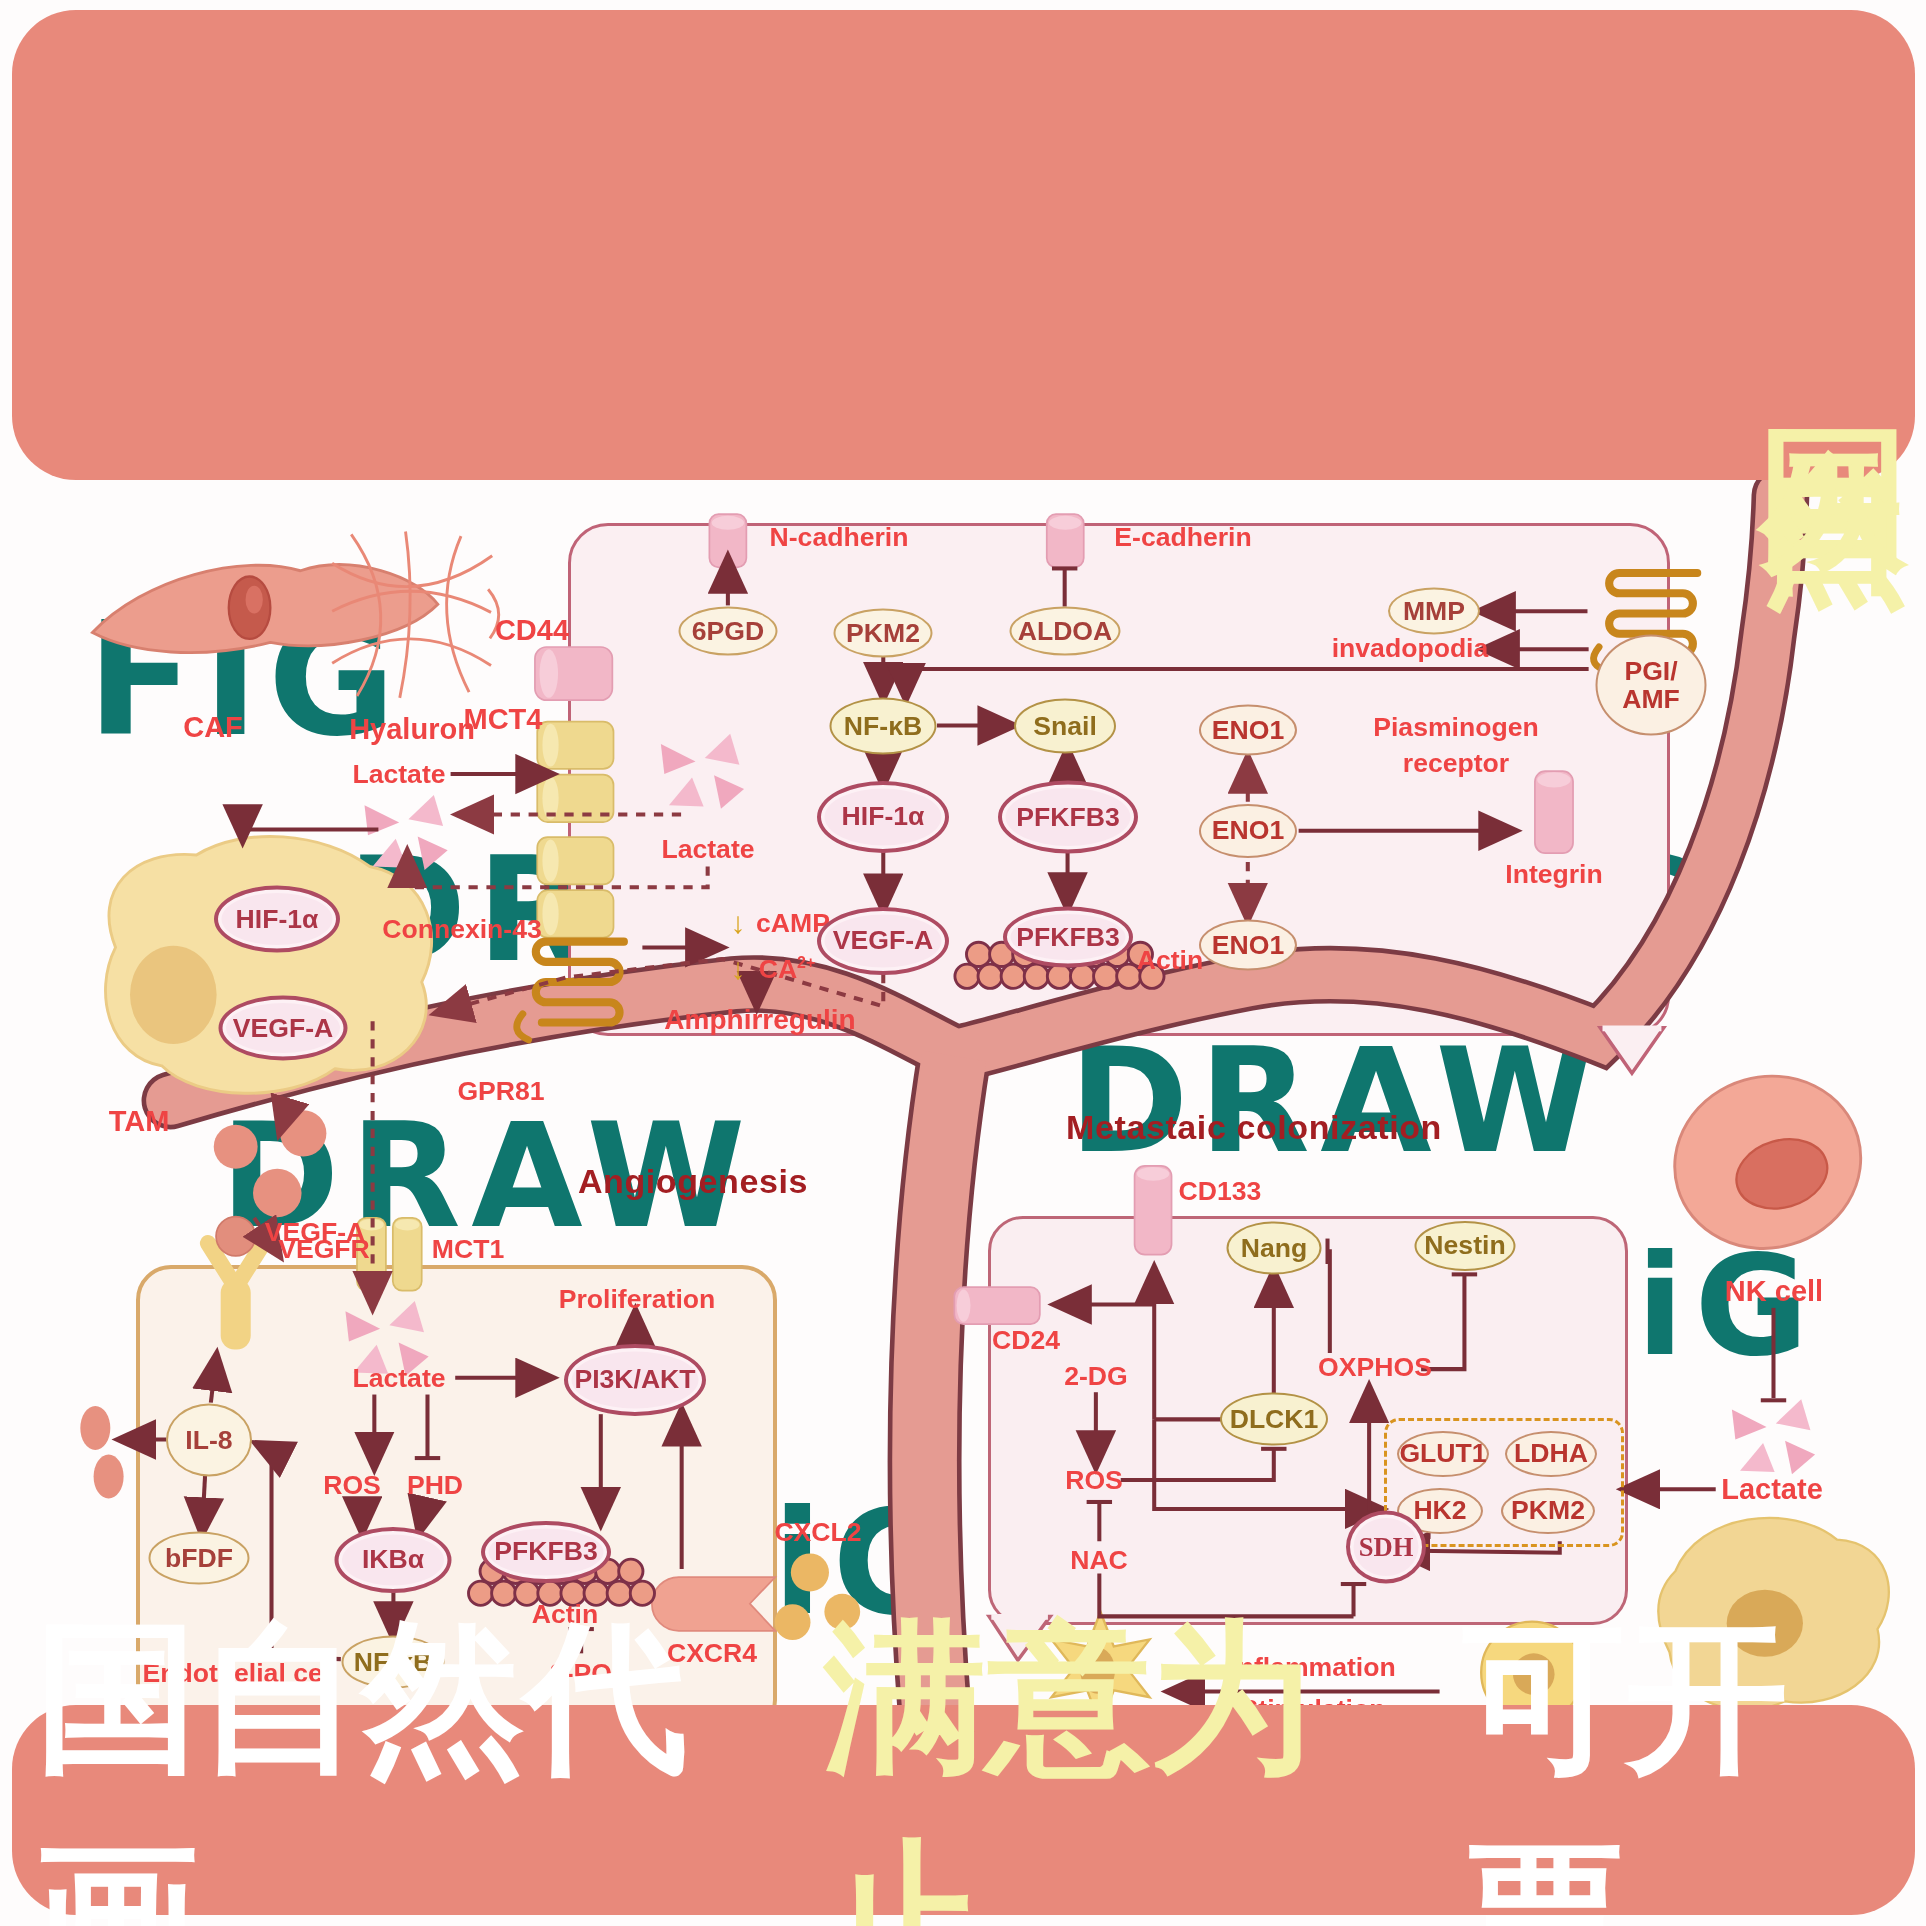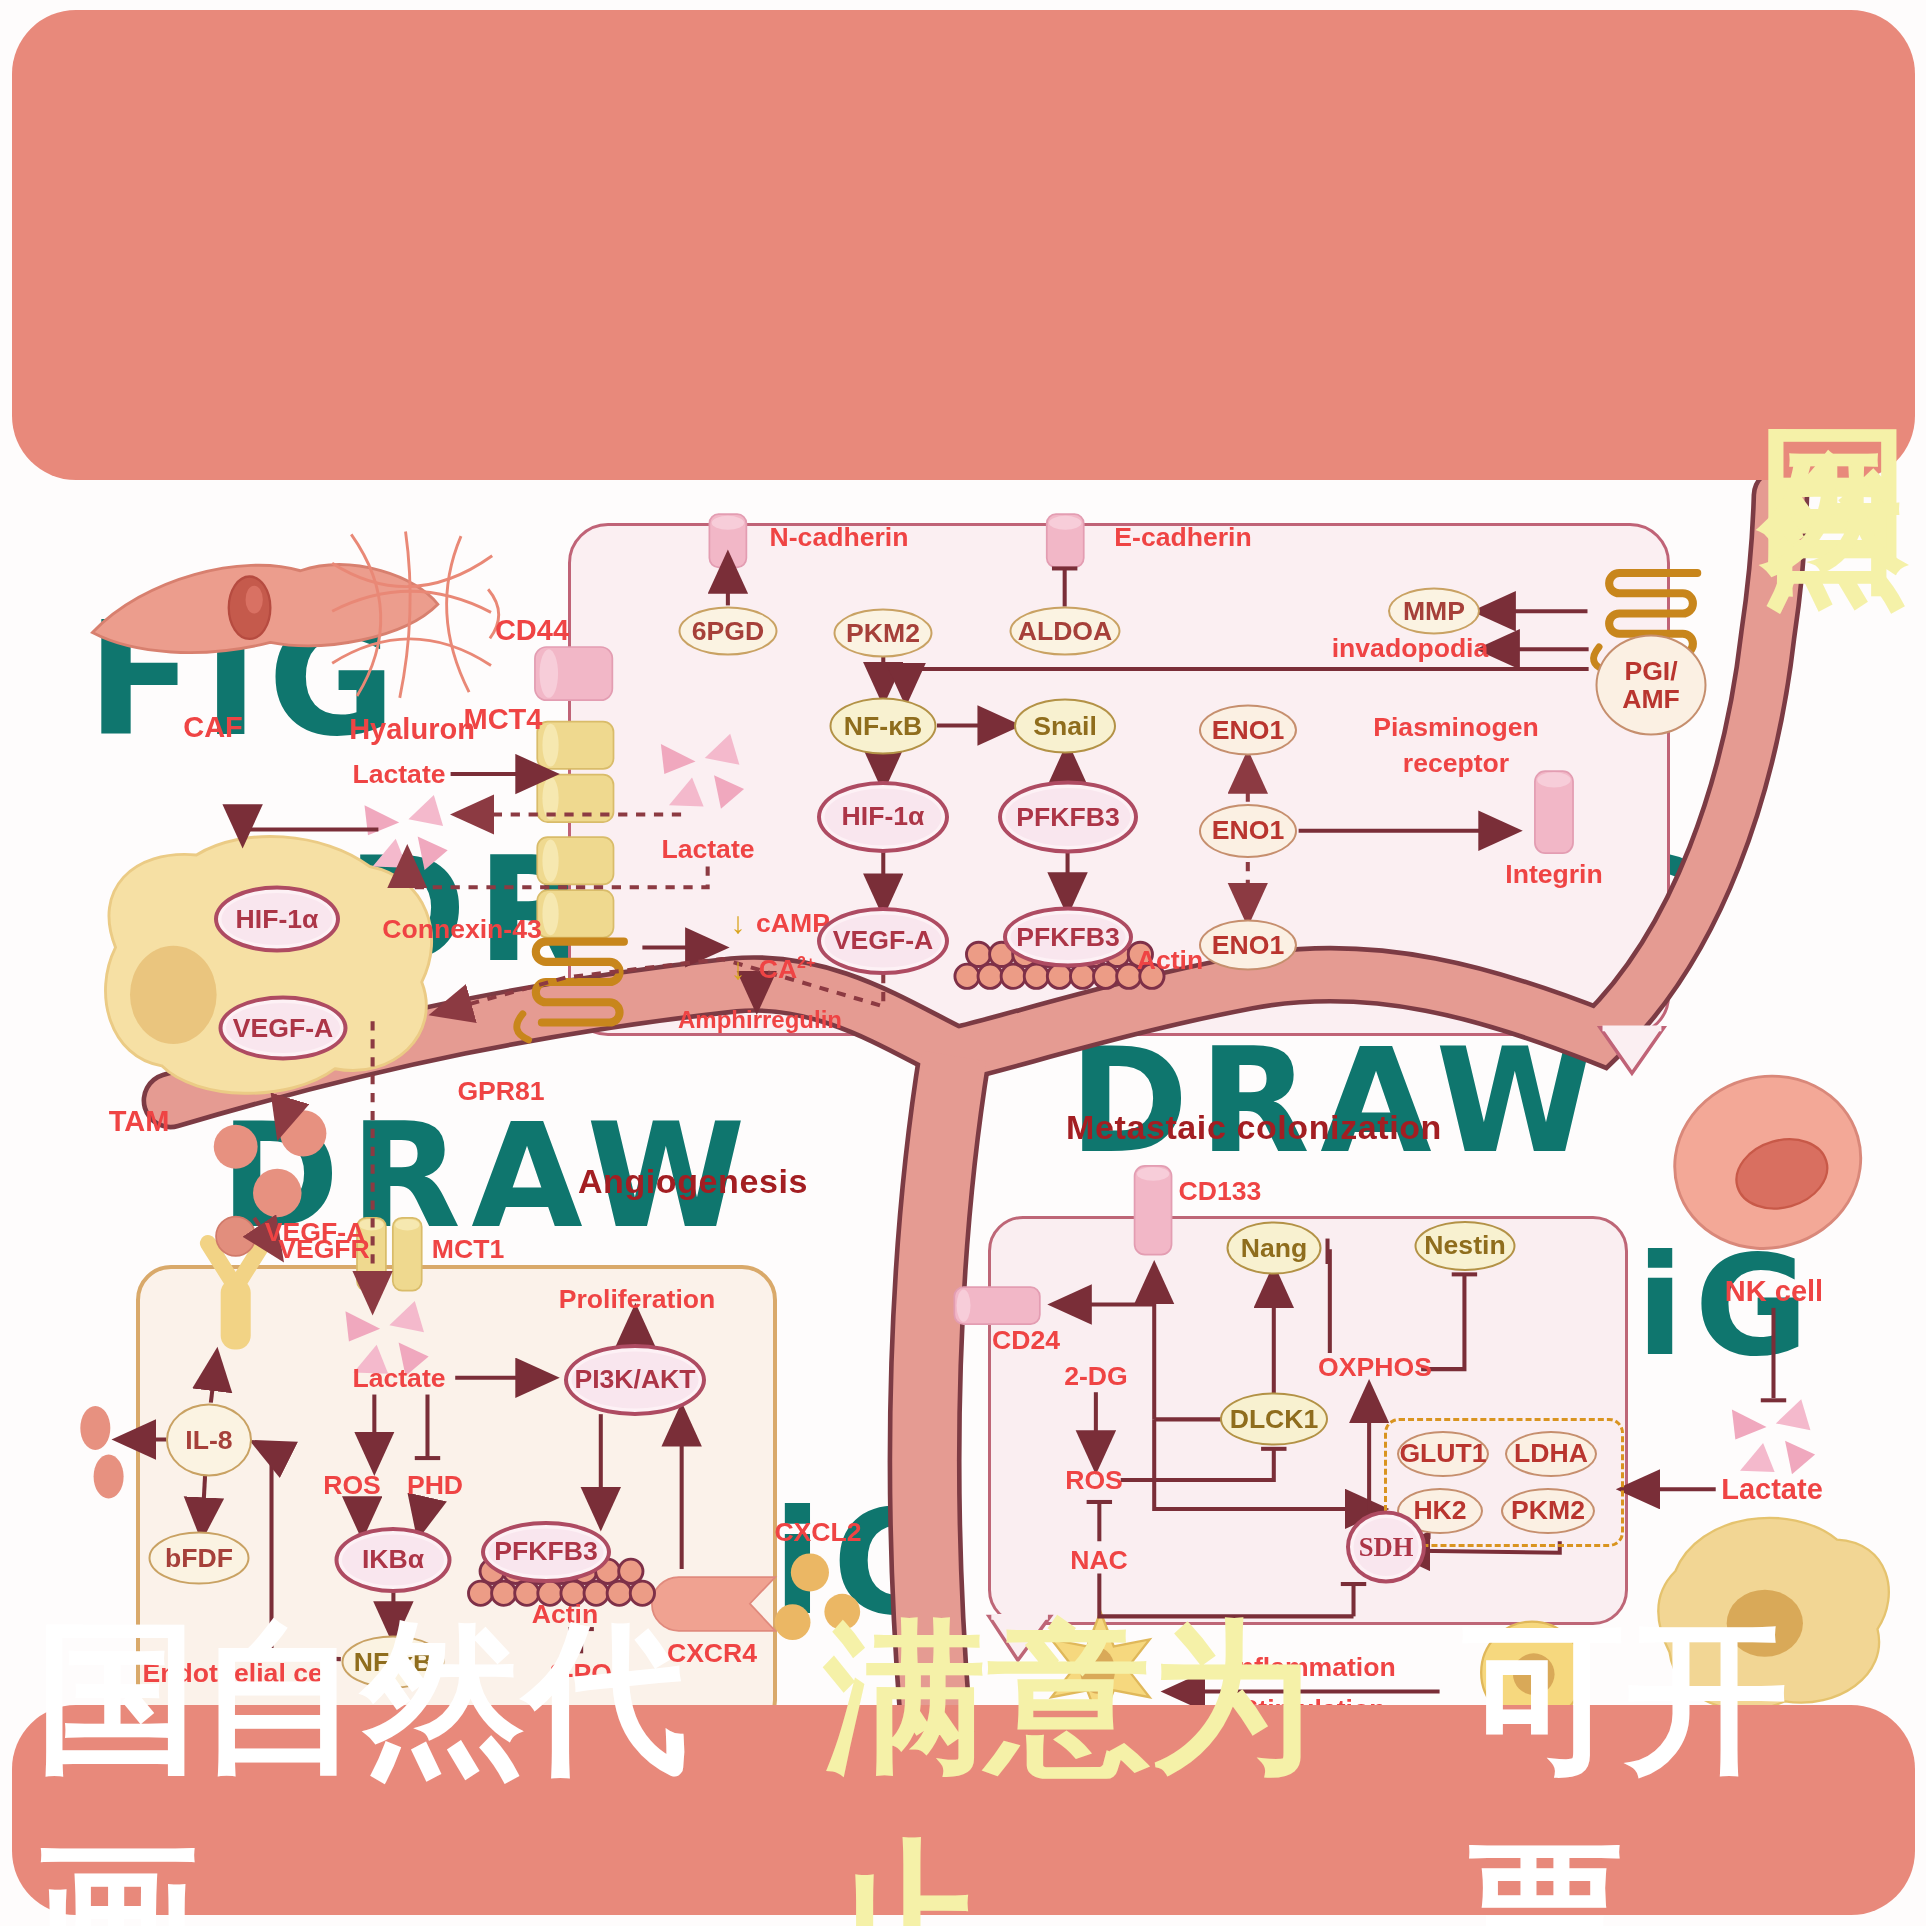--- a/index.html
+++ b/index.html
@@ -20,21 +20,21 @@
   .dashbox{left:1384px;top:1418px;width:234px;height:123px;border:3.5px dashed #D9941F;
            border-radius:15px;background:transparent;z-index:22;position:absolute;}
   
   svg.gfx{position:absolute;inset:0;z-index:20;}
   
   .lbl{position:absolute;transform:translate(-50%,-50%);font-weight:bold;color:#ef4444;
        white-space:nowrap;z-index:25;font-size:26.6px;}
   .hdr{font-size:34px;color:#A31E22;letter-spacing:0.6px;}
   .gold{color:#D9A520;font-size:30px;}
   .big{font-size:29px;}
-  .sm{font-size:24px;}
+  .sm{font-size:28px;}
   
   .node{position:absolute;transform:translate(-50%,-50%);display:flex;align-items:center;
         justify-content:center;border-radius:50%;font-weight:bold;white-space:nowrap;
         z-index:30;font-size:26.6px;text-align:center;line-height:1.05;}
   .nA{background:#FBF3E2;border:2.9px solid #C9A263;color:#A6403A;}
   .nB{background:#F8F1D0;border:2.9px solid #B39246;color:#8F6D1D;}
   .nP{background:#F9E6EE;border:4px solid #AE4B62;color:#AC3547;
       box-shadow:inset 0 0 0 3.5px #FDF1F5;}
   .nE{background:#FBF0E3;border:2.3px solid #C68F6E;color:#B9352F;}
   

